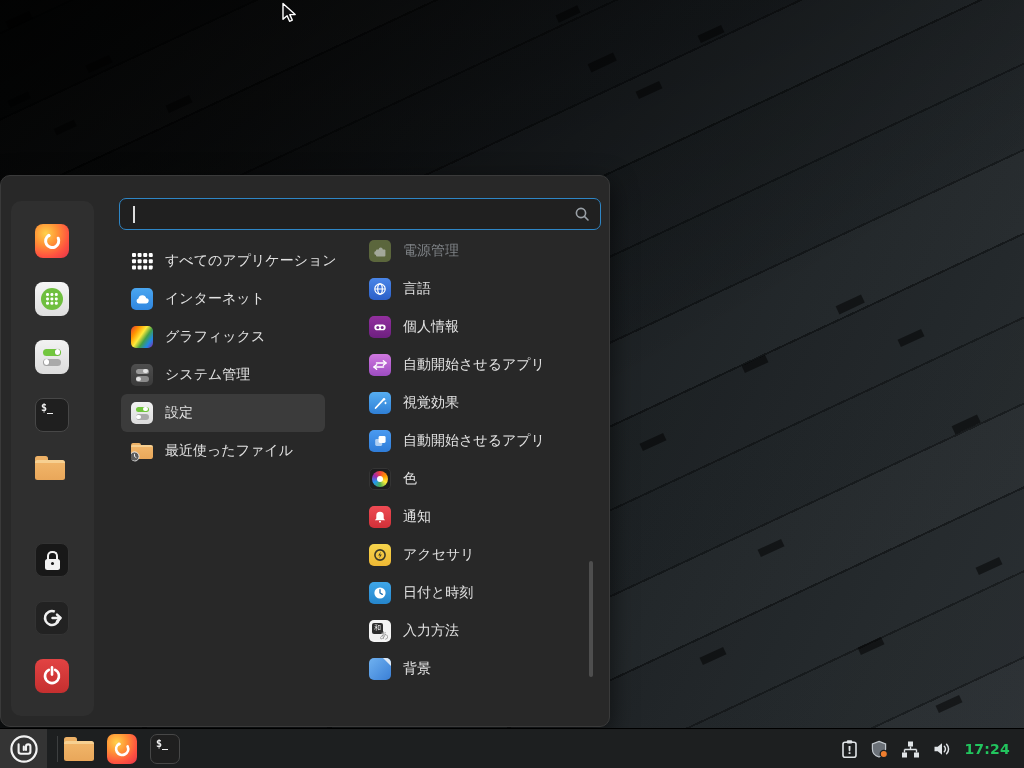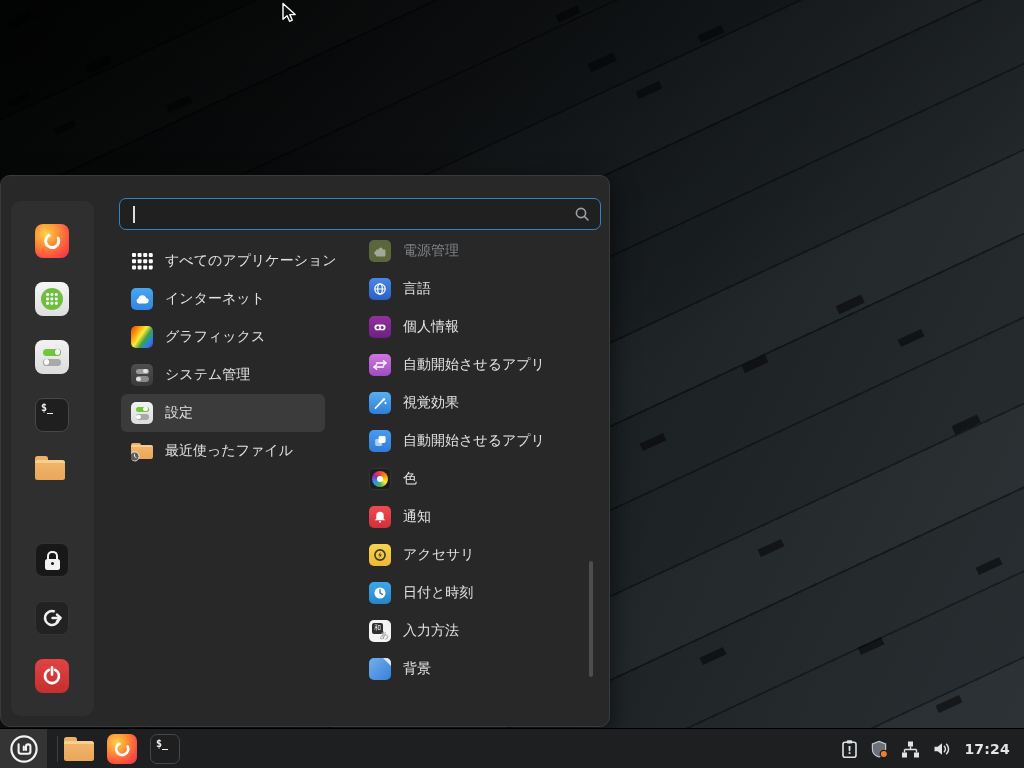--- a/index.html
+++ b/index.html
@@ -125,21 +125,21 @@
   .panel { position:absolute; left:0; top:728px; width:1024px; height:40px; background:#1d1f20;
     border-top:1px solid #000; z-index:30; }
   .menu-btn { position:absolute; left:0; top:0; width:47px; height:40px; background:#343434;
     display:flex; align-items:center; justify-content:center; cursor:pointer; }
   .panel-sep { position:absolute; left:57px; top:7px; width:1px; height:26px; background:#3d3f40; }
   .launchers { position:absolute; left:64px; top:0; height:40px; display:flex; align-items:center; gap:13px; }
   .launch { cursor:pointer; display:flex; align-items:center; justify-content:center; }
   .sz30 { width:30px; height:30px; border-radius:7px; }
   .tray { position:absolute; right:14px; top:0; height:40px; display:flex; align-items:center; gap:12px; }
   .tray-ic { display:flex; align-items:center; justify-content:center; cursor:pointer; position:relative; }
-  .clock-txt { color:#e5e5e5; font-size:14px; font-weight:600; letter-spacing:0.2px; cursor:pointer; }
+  .clock-txt { color:#22c55e; font-size:14px; font-weight:600; letter-spacing:0.2px; cursor:pointer; }
 </style>
 </head>
 <body>
 
 <div class="desktop">
 
   <div class="wp">
     <div class="wp-base"></div>
     <div class="wp-stripes"></div>
     <div class="wp-dark"></div>

